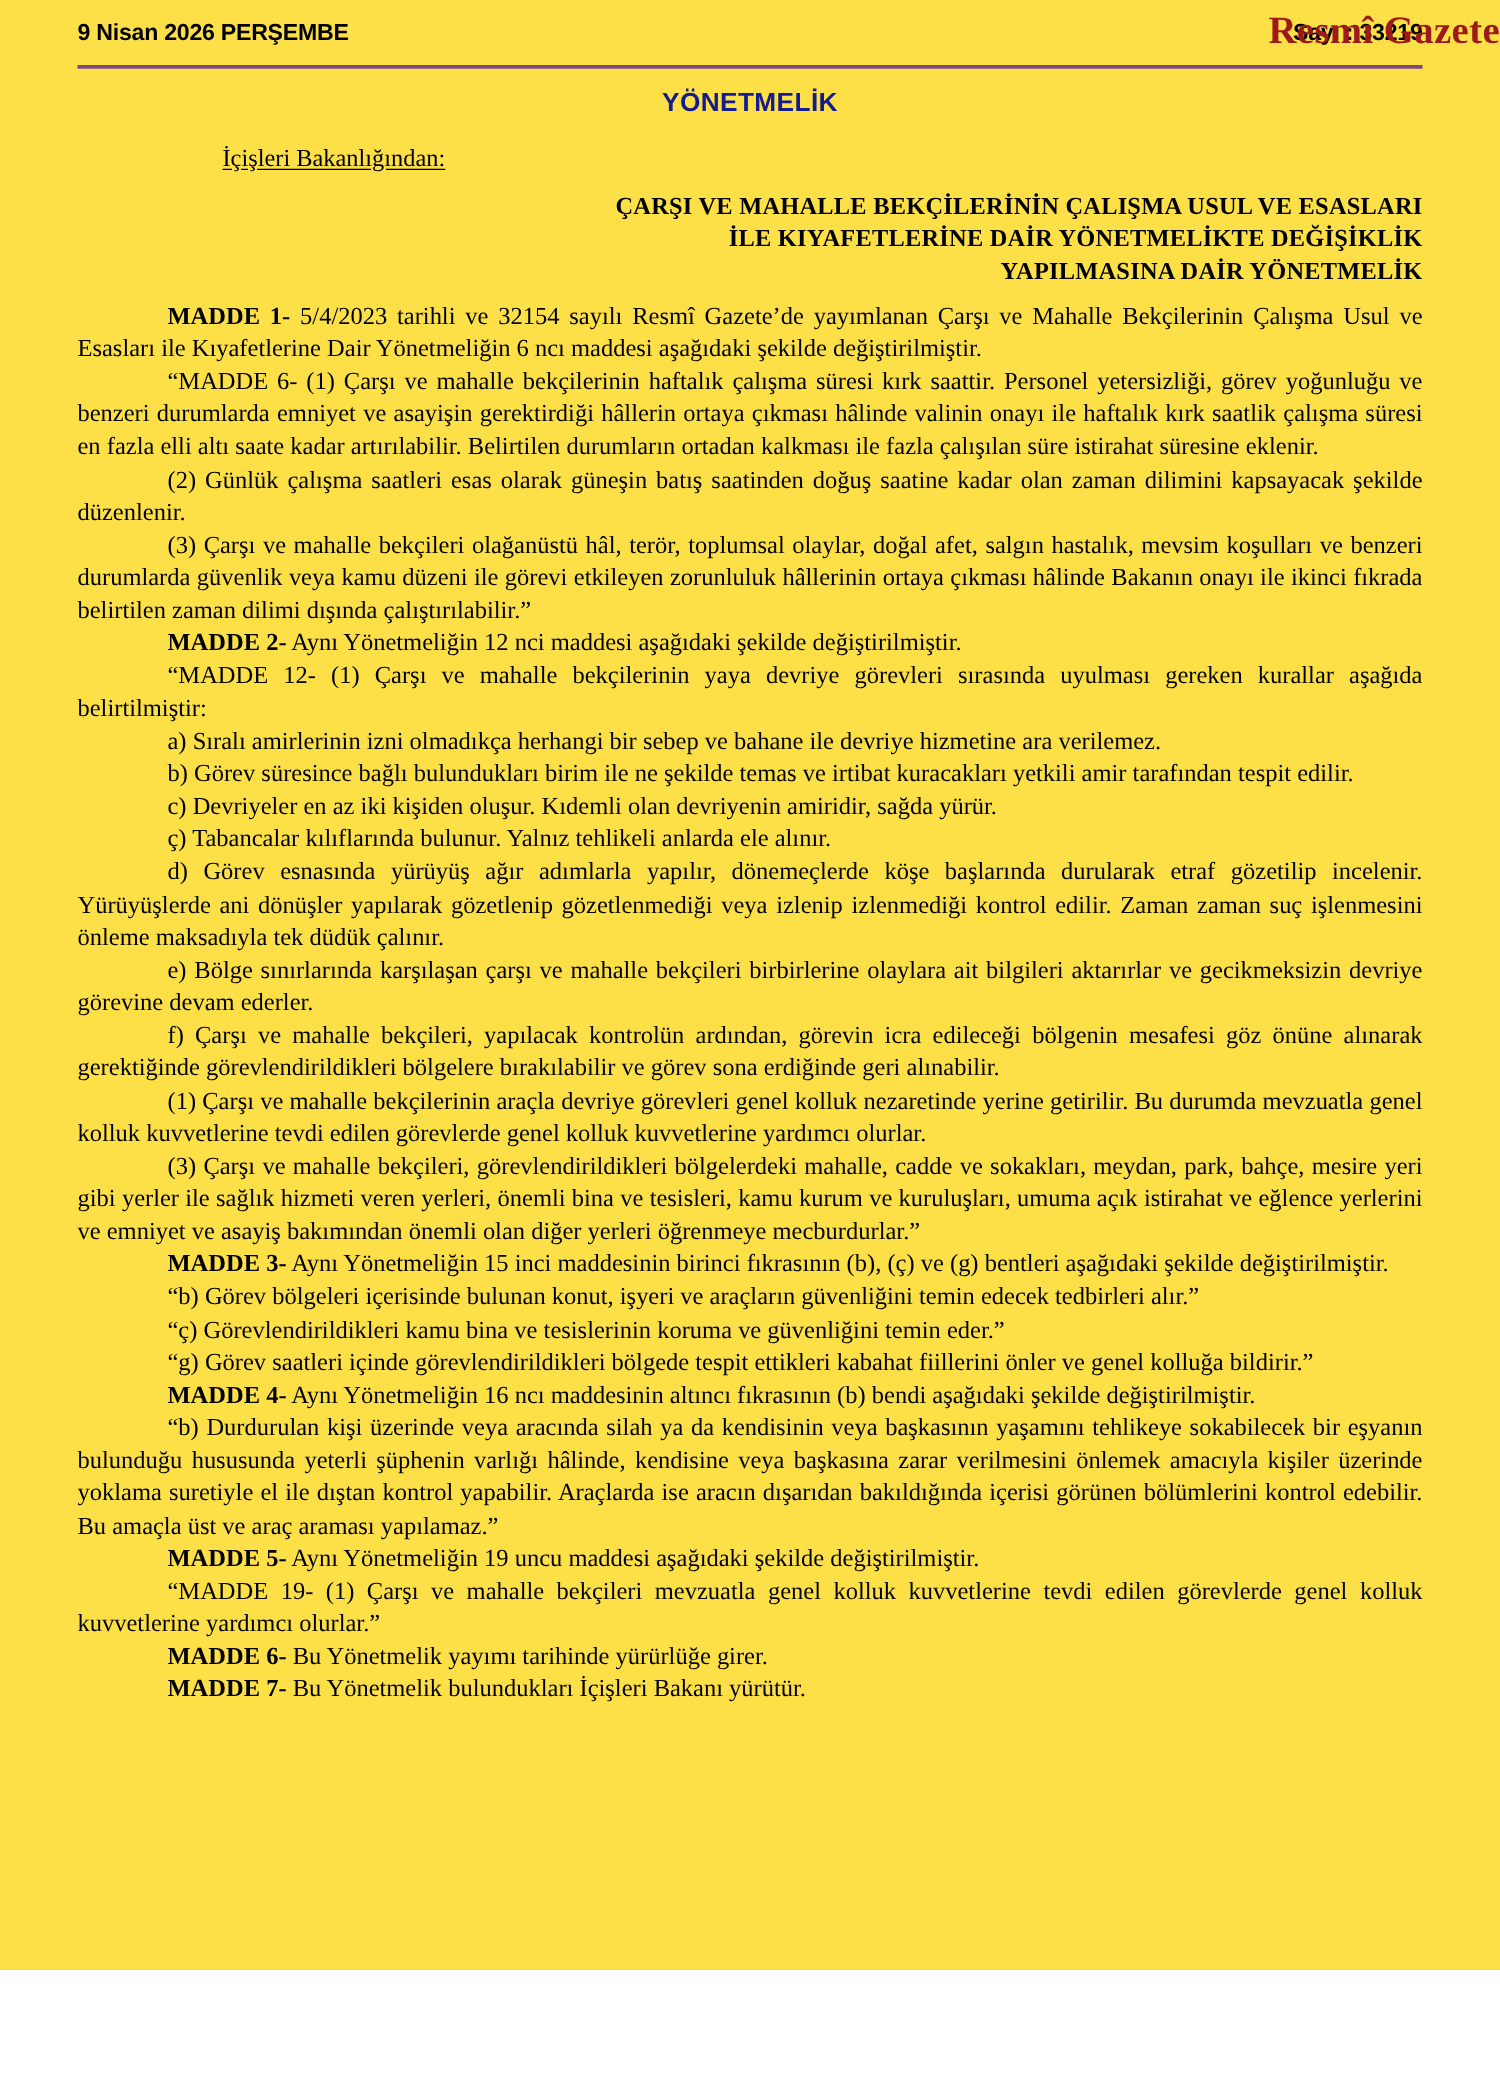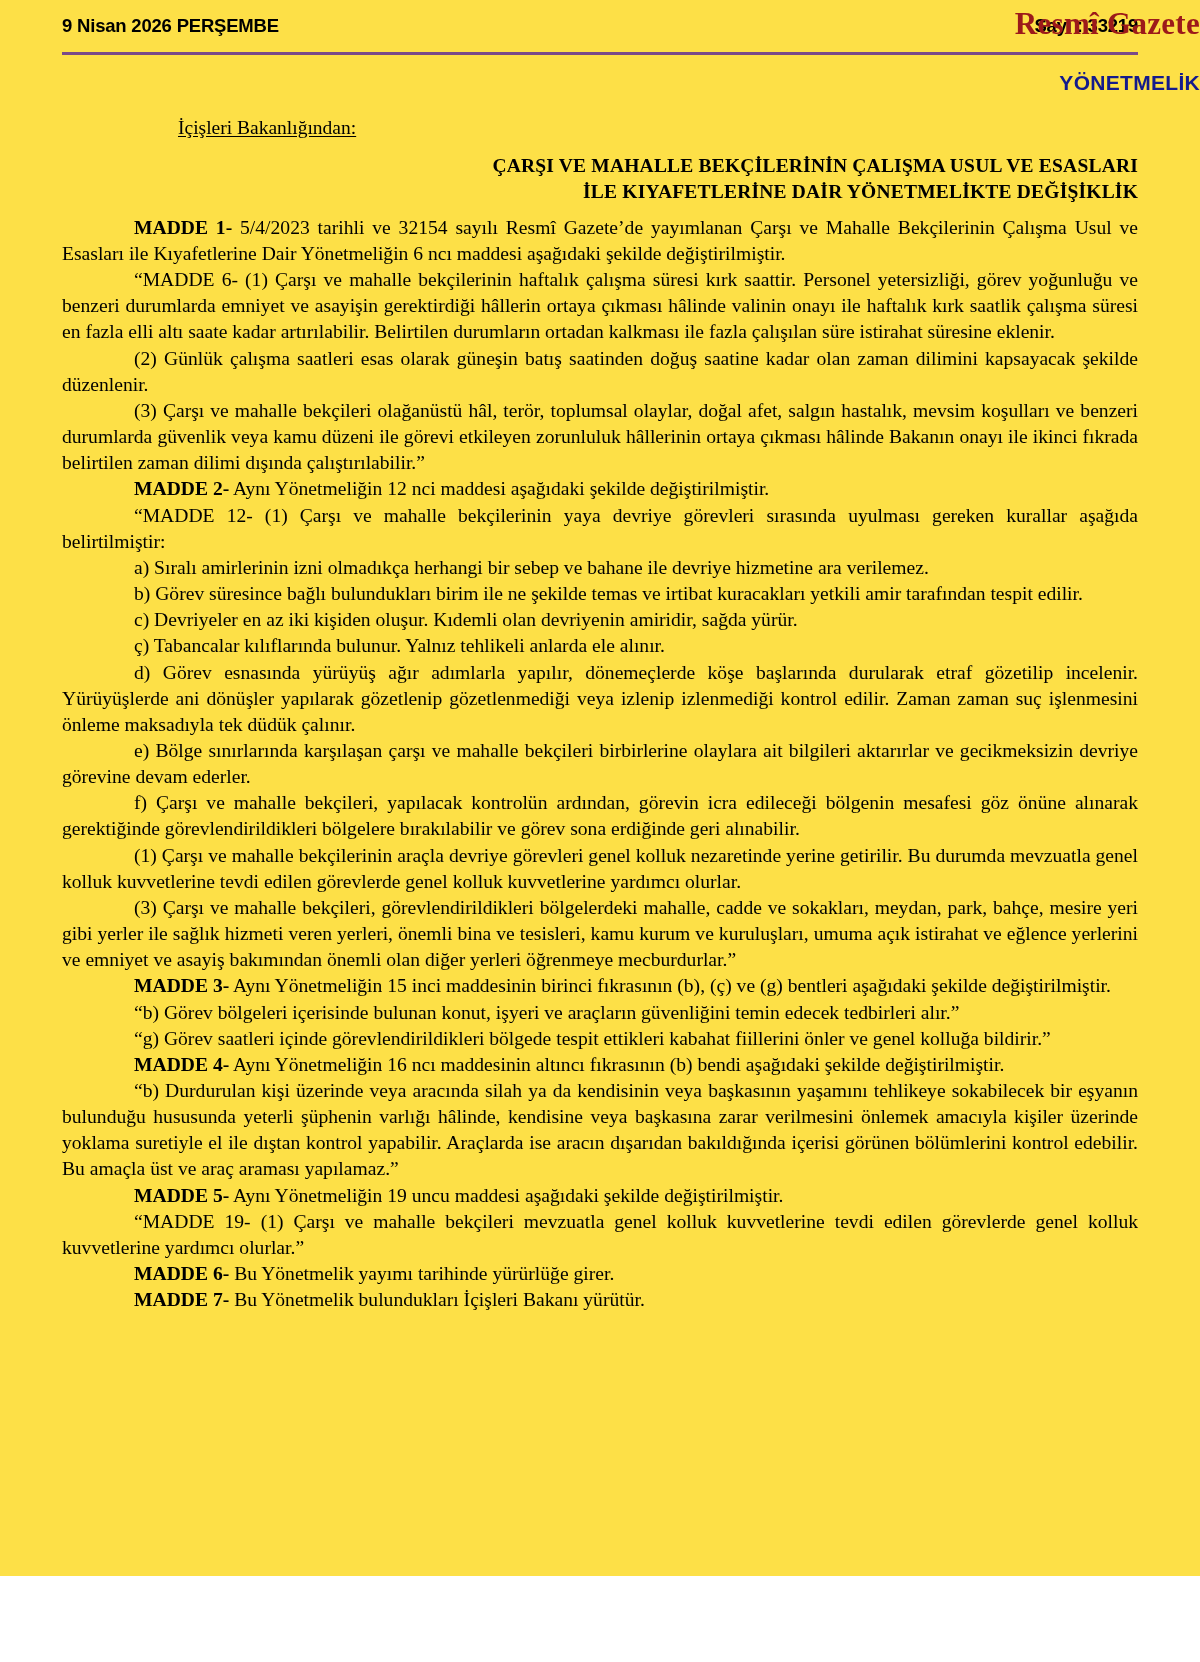--- a/index.html
+++ b/index.html
@@ -110,49 +110,51 @@
 <div class="page">
 
   <div class="masthead">
     <div class="masthead-date">9 Nisan 2026 PERŞEMBE</div>
     <div class="masthead-title" style="color: rgb(156, 26, 26);">Resmî Gazete</div>
     <div class="masthead-issue">Sayı : 33219</div>
   </div>
 
   <hr class="masthead-rule" style="background: rgb(122, 74, 136);">
 
-  <div class="section-heading" style="color: rgb(20, 27, 140); text-align: right;">YÖNETMELİK</div>
+  <div class="section-heading" style="color: rgb(20, 27, 140);">YÖNETMELİK</div>
 
   <div class="body-wrap">
 
     <div class="issuer">İçişleri Bakanlığından:</div>
 
     <div class="doc-title">
       <div>ÇARŞI VE MAHALLE BEKÇİLERİNİN ÇALIŞMA USUL VE ESASLARI</div>
       <div>İLE KIYAFETLERİNE DAİR YÖNETMELİKTE DEĞİŞİKLİK</div>
+      <div>YAPILMASINA DAİR YÖNETMELİK</div>
     </div>
 
     <div id="paragraphs">
         <p class="para"><span class="madde">MADDE 1-</span><span> 5/4/2023 tarihli ve 32154 sayılı Resmî Gazete’de yayımlanan Çarşı ve Mahalle Bekçilerinin Çalışma Usul ve Esasları ile Kıyafetlerine Dair Yönetmeliğin 6 ncı maddesi aşağıdaki şekilde değiştirilmiştir.</span></p>
         <p class="para"><span>“MADDE 6- (1) Çarşı ve mahalle bekçilerinin haftalık çalışma süresi kırk saattir. Personel yetersizliği, görev yoğunluğu ve benzeri durumlarda emniyet ve asayişin gerektirdiği hâllerin ortaya çıkması hâlinde valinin onayı ile haftalık kırk saatlik çalışma süresi en fazla elli altı saate kadar artırılabilir. Belirtilen durumların ortadan kalkması ile fazla çalışılan süre istirahat süresine eklenir.</span></p>
         <p class="para"><span>(2) Günlük çalışma saatleri esas olarak güneşin batış saatinden doğuş saatine kadar olan zaman dilimini kapsayacak şekilde düzenlenir.</span></p>
         <p class="para"><span>(3) Çarşı ve mahalle bekçileri olağanüstü hâl, terör, toplumsal olaylar, doğal afet, salgın hastalık, mevsim koşulları ve benzeri durumlarda güvenlik veya kamu düzeni ile görevi etkileyen zorunluluk hâllerinin ortaya çıkması hâlinde Bakanın onayı ile ikinci fıkrada belirtilen zaman dilimi dışında çalıştırılabilir.”</span></p>
         <p class="para"><span class="madde">MADDE 2-</span><span> Aynı Yönetmeliğin 12 nci maddesi aşağıdaki şekilde değiştirilmiştir.</span></p>
         <p class="para"><span>“MADDE 12- (1) Çarşı ve mahalle bekçilerinin yaya devriye görevleri sırasında uyulması gereken kurallar aşağıda belirtilmiştir:</span></p>
         <p class="para"><span>a) Sıralı amirlerinin izni olmadıkça herhangi bir sebep ve bahane ile devriye hizmetine ara verilemez.</span></p>
         <p class="para"><span>b) Görev süresince bağlı bulundukları birim ile ne şekilde temas ve irtibat kuracakları yetkili amir tarafından tespit edilir.</span></p>
         <p class="para"><span>c) Devriyeler en az iki kişiden oluşur. Kıdemli olan devriyenin amiridir, sağda yürür.</span></p>
         <p class="para"><span>ç) Tabancalar kılıflarında bulunur. Yalnız tehlikeli anlarda ele alınır.</span></p>
         <p class="para"><span>d) Görev esnasında yürüyüş ağır adımlarla yapılır, dönemeçlerde köşe başlarında durularak etraf gözetilip incelenir. Yürüyüşlerde ani dönüşler yapılarak gözetlenip gözetlenmediği veya izlenip izlenmediği kontrol edilir. Zaman zaman suç işlenmesini önleme maksadıyla tek düdük çalınır.</span></p>
         <p class="para"><span>e) Bölge sınırlarında karşılaşan çarşı ve mahalle bekçileri birbirlerine olaylara ait bilgileri aktarırlar ve gecikmeksizin devriye görevine devam ederler.</span></p>
         <p class="para"><span>f) Çarşı ve mahalle bekçileri, yapılacak kontrolün ardından, görevin icra edileceği bölgenin mesafesi göz önüne alınarak gerektiğinde görevlendirildikleri bölgelere bırakılabilir ve görev sona erdiğinde geri alınabilir.</span></p>
         <p class="para"><span>(1) Çarşı ve mahalle bekçilerinin araçla devriye görevleri genel kolluk nezaretinde yerine getirilir. Bu durumda mevzuatla genel kolluk kuvvetlerine tevdi edilen görevlerde genel kolluk kuvvetlerine yardımcı olurlar.</span></p>
         <p class="para"><span>(3) Çarşı ve mahalle bekçileri, görevlendirildikleri bölgelerdeki mahalle, cadde ve sokakları, meydan, park, bahçe, mesire yeri gibi yerler ile sağlık hizmeti veren yerleri, önemli bina ve tesisleri, kamu kurum ve kuruluşları, umuma açık istirahat ve eğlence yerlerini ve emniyet ve asayiş bakımından önemli olan diğer yerleri öğrenmeye mecburdurlar.”</span></p>
         <p class="para"><span class="madde">MADDE 3-</span><span> Aynı Yönetmeliğin 15 inci maddesinin birinci fıkrasının (b), (ç) ve (g) bentleri aşağıdaki şekilde değiştirilmiştir.</span></p>
         <p class="para"><span>“b) Görev bölgeleri içerisinde bulunan konut, işyeri ve araçların güvenliğini temin edecek tedbirleri alır.”</span></p>
+        <p class="para"><span>“ç) Görevlendirildikleri kamu bina ve tesislerinin koruma ve güvenliğini temin eder.”</span></p>
         <p class="para"><span>“g) Görev saatleri içinde görevlendirildikleri bölgede tespit ettikleri kabahat fiillerini önler ve genel kolluğa bildirir.”</span></p>
         <p class="para"><span class="madde">MADDE 4-</span><span> Aynı Yönetmeliğin 16 ncı maddesinin altıncı fıkrasının (b) bendi aşağıdaki şekilde değiştirilmiştir.</span></p>
         <p class="para"><span>“b) Durdurulan kişi üzerinde veya aracında silah ya da kendisinin veya başkasının yaşamını tehlikeye sokabilecek bir eşyanın bulunduğu hususunda yeterli şüphenin varlığı hâlinde, kendisine veya başkasına zarar verilmesini önlemek amacıyla kişiler üzerinde yoklama suretiyle el ile dıştan kontrol yapabilir. Araçlarda ise aracın dışarıdan bakıldığında içerisi görünen bölümlerini kontrol edebilir. Bu amaçla üst ve araç araması yapılamaz.”</span></p>
         <p class="para"><span class="madde">MADDE 5-</span><span> Aynı Yönetmeliğin 19 uncu maddesi aşağıdaki şekilde değiştirilmiştir.</span></p>
         <p class="para"><span>“MADDE 19- (1) Çarşı ve mahalle bekçileri mevzuatla genel kolluk kuvvetlerine tevdi edilen görevlerde genel kolluk kuvvetlerine yardımcı olurlar.”</span></p>
         <p class="para"><span class="madde">MADDE 6-</span><span> Bu Yönetmelik yayımı tarihinde yürürlüğe girer.</span></p>
         <p class="para"><span class="madde">MADDE 7-</span><span> Bu Yönetmelik bulundukları İçişleri Bakanı yürütür.</span></p>
       </div>
 
   </div>

